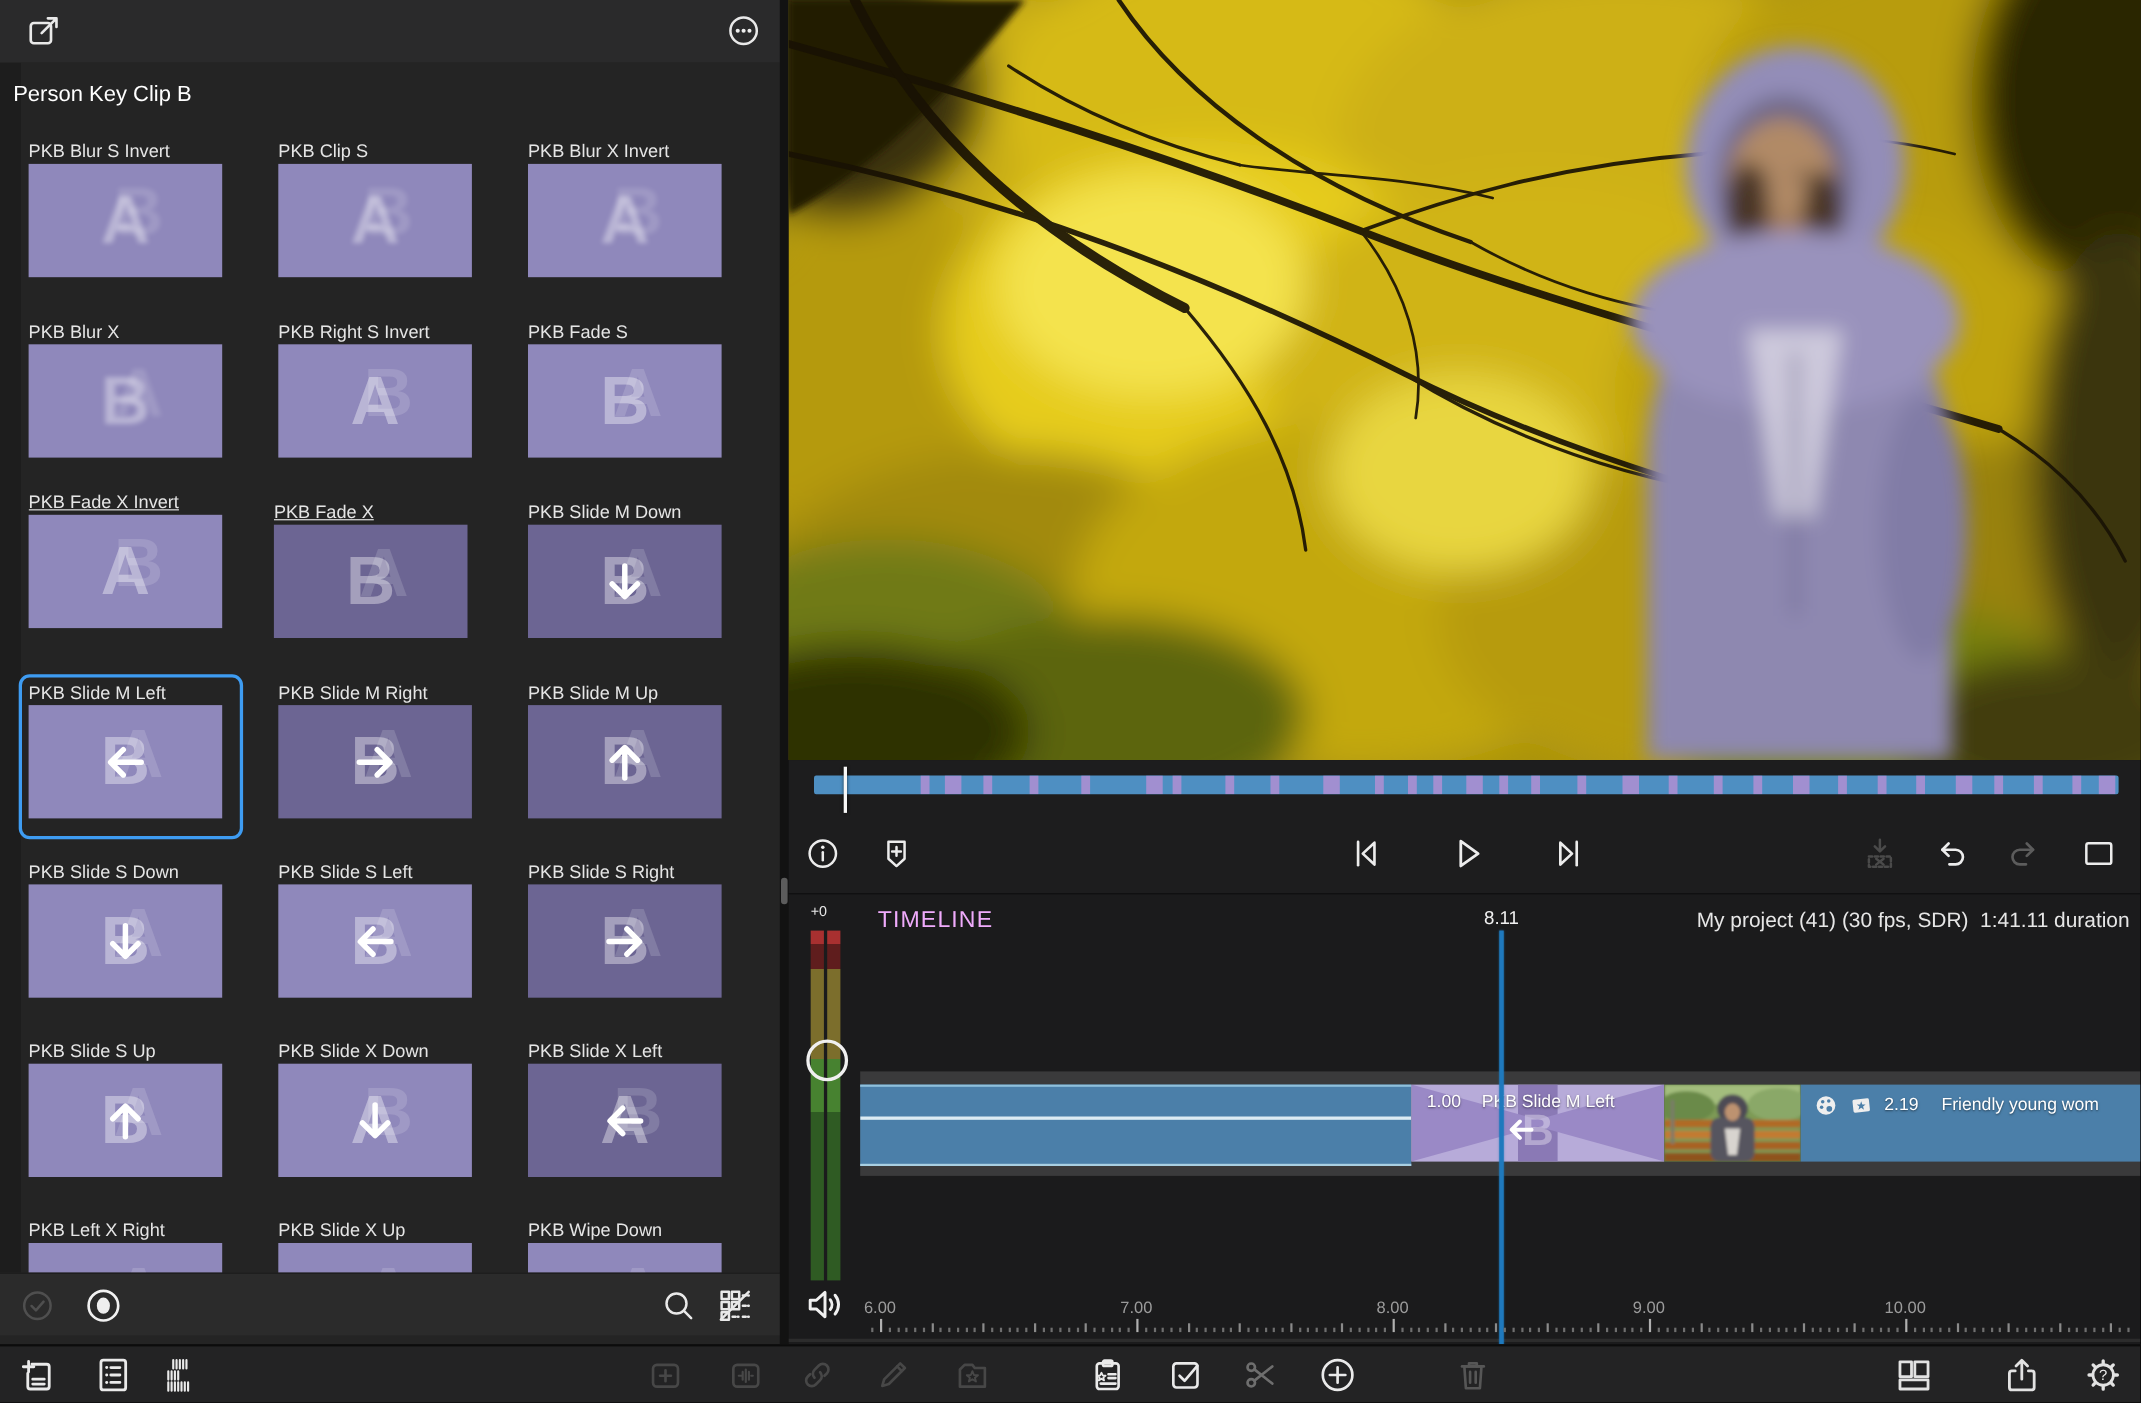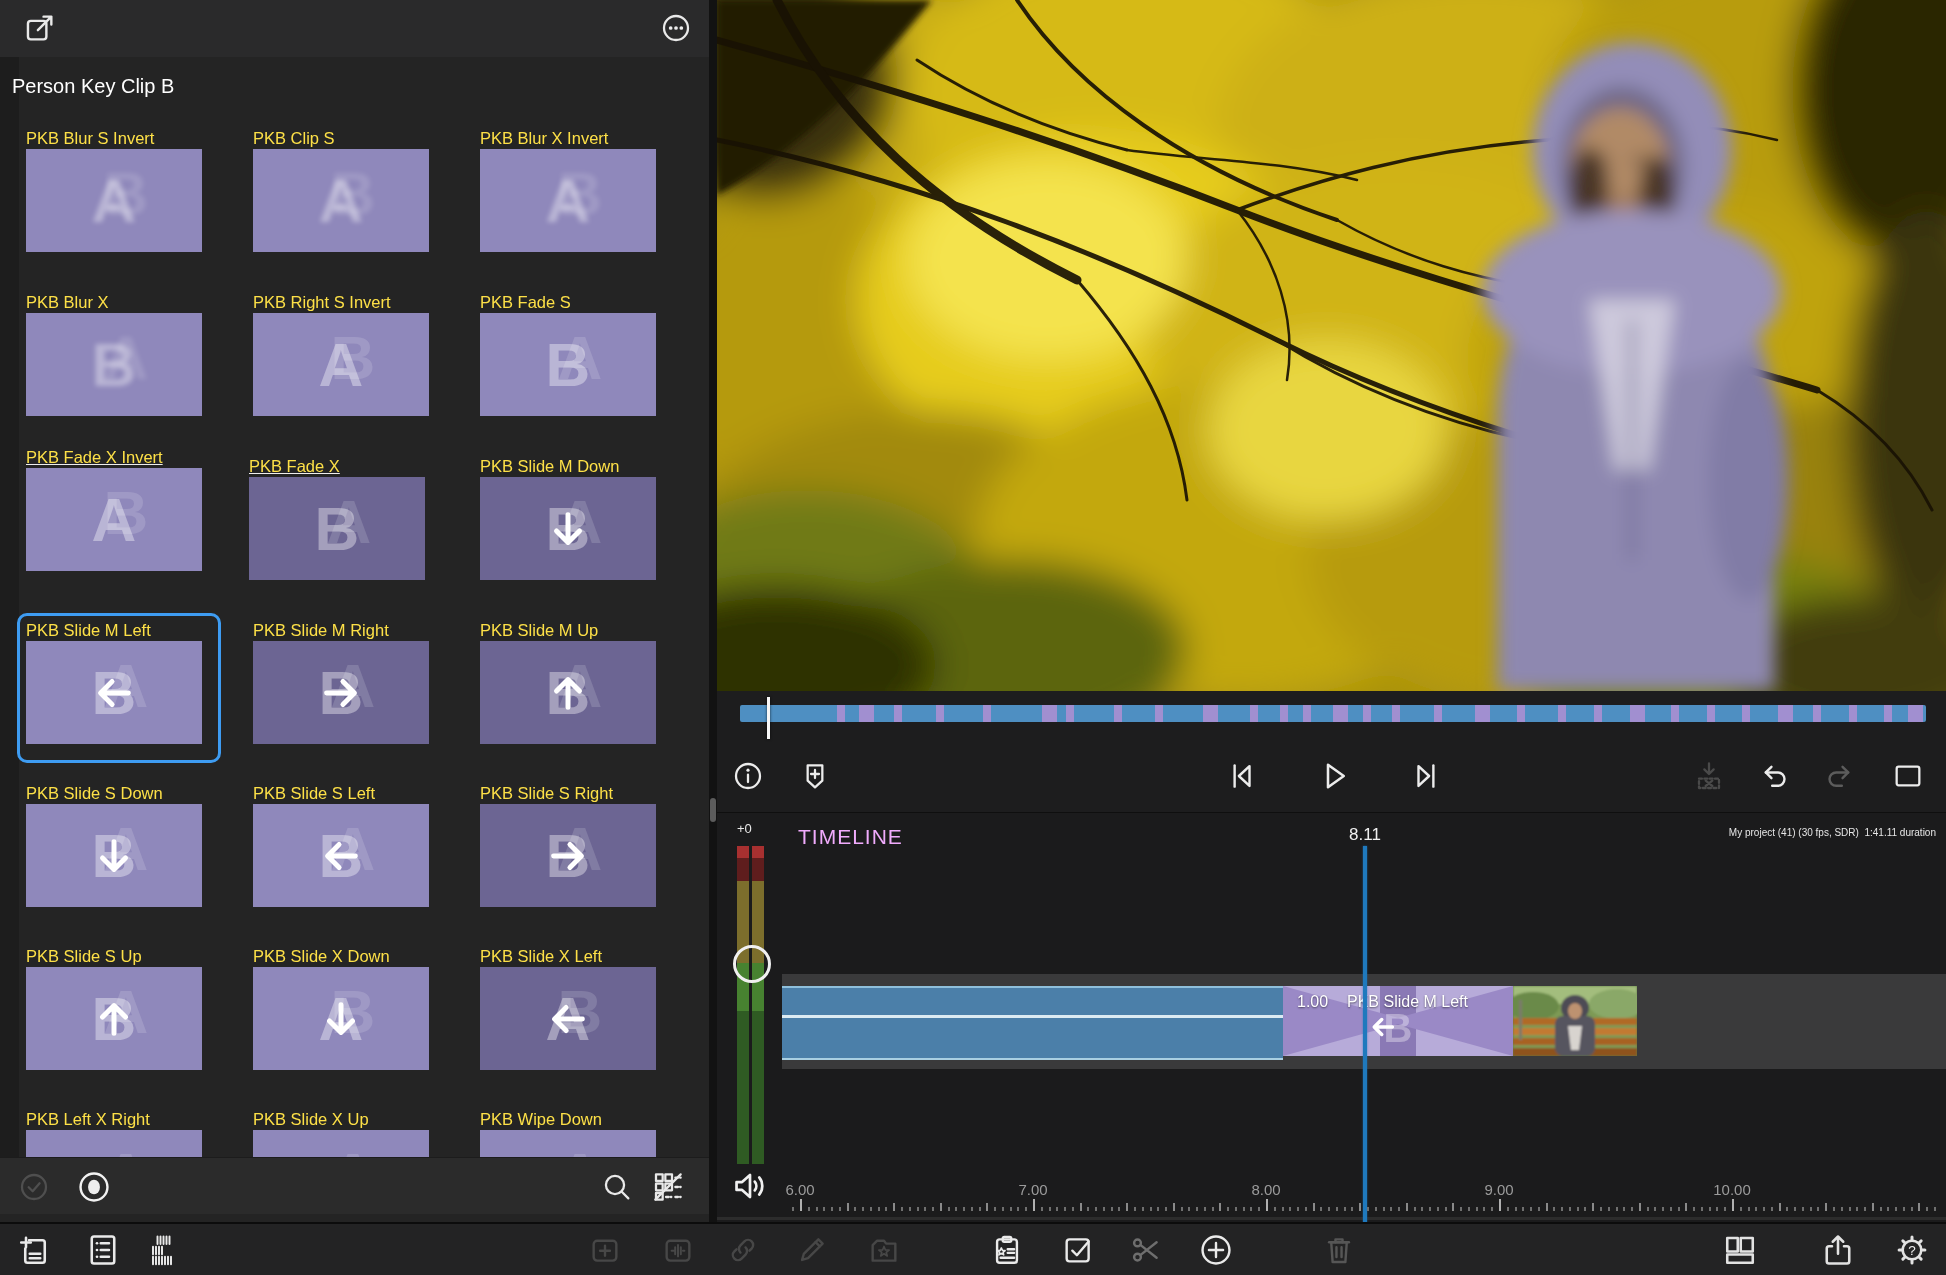--- a/index.html
+++ b/index.html
@@ -7,21 +7,21 @@
        font-family:"Liberation Sans","DejaVu Sans",sans-serif;color:#eee;-webkit-user-select:none;user-select:none;}
   .pre{white-space:pre;}
   
   .panel{position:absolute;left:0;top:0;width:709px;height:1275px;background:#242424;}
   .panel-header{position:absolute;left:0;top:0;width:709px;height:57px;background:#2a2a2b;}
   .panel-title{position:absolute;left:0;top:15px;width:709px;text-align:center;font-size:21px;color:#f2f2f2;}
   .panel-body{position:absolute;left:0;top:57px;width:709px;height:1100px;background:#242424;overflow:hidden;}
   .gutter{position:absolute;left:0;top:0;width:19px;height:1100px;background:#1d1d1d;}
   .category{position:absolute;left:12px;top:18px;font-size:20px;color:#fff;}
   .tile-cell{position:absolute;width:204px;}
-  .tile-label{font-size:16.5px;color:#fde047;height:21px;line-height:21px;white-space:nowrap;overflow:hidden;}
+  .tile-label{font-size:16.5px;color:#e5e5e5;height:21px;line-height:21px;white-space:nowrap;overflow:hidden;}
   .tile{position:relative;width:176px;height:103px;overflow:hidden;}
   .tile.light{background:#8f88bb;}
   .tile.dark{background:#6c6593;}
   .tile .letter{position:absolute;left:0;top:0;width:176px;height:103px;display:flex;align-items:center;justify-content:center;
      font-size:62px;font-weight:bold;color:rgba(255,255,255,0.38);}
   .tile .ghost{position:absolute;left:12px;top:-7px;width:176px;height:103px;display:flex;align-items:center;justify-content:center;
      font-size:62px;font-weight:bold;color:rgba(255,255,255,0.15);}
   .tile .blurred{filter:blur(2.5px);}
   .tile .arrow{position:absolute;left:0;top:0;width:176px;height:103px;display:flex;align-items:center;justify-content:center;}
   .sel-ring{position:absolute;border:3px solid #3e9cf2;border-radius:10px;pointer-events:none;}
@@ -33,21 +33,21 @@
   
   .controls{position:absolute;left:717px;top:691px;width:1229px;height:121px;background:#1d1d1e;}
   .scrubbar{position:absolute;left:23px;top:14px;width:1186px;height:17px;background:#4e8fc2;border-radius:2px;overflow:hidden;}
   .scrubseg{position:absolute;top:0;height:17px;background:#a18fd0;}
   .scrub-playhead{position:absolute;left:50px;top:6px;width:3px;height:42px;background:#f7f7f7;box-shadow:0 0 3px rgba(0,0,0,.7);}
   
   .timeline{position:absolute;left:717px;top:812px;width:1229px;height:410px;background:#1b1b1c;border-top:1px solid #0f0f0f;}
   .tl-gain{position:absolute;left:20px;top:8px;font-size:13px;color:#e8e8e8;}
   .tl-title{position:absolute;left:81px;top:12px;font-size:21px;color:#f0abfc;letter-spacing:1px;}
   .tl-time{position:absolute;left:598px;top:12px;width:100px;text-align:center;font-size:17px;color:#f0f0f0;}
-  .tl-proj{position:absolute;right:10px;top:14px;font-size:10px;color:#e6e6e6;}
+  .tl-proj{position:absolute;right:10px;top:14px;font-size:19px;color:#e6e6e6;}
   .meter{position:absolute;top:33px;width:12px;height:318px;
      background:linear-gradient(to bottom,#a83030 0%,#a83030 3.8%,#5f1d1d 3.8%,#5f1d1d 11%,#7c6e2c 11%,#7c6e2c 36.8%,#478230 36.8%,#478230 51.9%,#2f5b23 51.9%,#2f5b23 100%);}
   .meter-knob{position:absolute;left:16px;top:132px;width:32px;height:32px;border:3px solid #f0f0f0;border-radius:50%;background:transparent;}
   .trackband{position:absolute;left:65px;top:161px;width:1164px;height:95px;background:#3a3a3b;}
   .clip{position:absolute;top:12px;height:70px;overflow:hidden;}
   .clip.bluec{background:#4b7fa9;border-top:2px solid #8fc0dc;border-bottom:2px solid #a8cfe2;}
   .clip-midline{position:absolute;left:0;top:27px;width:100%;height:3px;background:#dcebf3;}
   .transition-clip{background:#b7abd9;}
   .tri{position:absolute;left:0;top:0;width:100%;height:100%;background:#9a89c6;}
   .tri.l{clip-path:polygon(0% 0%,55% 50%,0% 100%);}
@@ -525,20 +525,39 @@
             <rect x="0" y="52" width="124" height="7" fill="#a86224"></rect>
             <rect x="0" y="62" width="124" height="8" fill="#8f521e"></rect>
             <rect x="6" y="14" width="3" height="40" fill="#7a7a6a"></rect>
             <ellipse cx="62" cy="22" rx="14" ry="13" fill="#4e4c55"></ellipse>
             <rect x="42" y="30" width="40" height="40" rx="8" fill="#57555f"></rect>
             <ellipse cx="62" cy="25" rx="7" ry="8" fill="#bd9270"></ellipse>
             <polygon points="55,40 69,40 66,64 58,64" fill="#d8d4cf"></polygon>
           </g>
         </svg>
       </div>
+      <div class="clip bluec" style="left:855px;width:309px;border-top:none;border-bottom:none">
+        <div class="ibtn" style="left:10px;top:6px;width:26px;height:26px">
+            <svg width="24" height="24" viewBox="0 0 24 24" fill="none" stroke="#ffffff" stroke-width="1.5" stroke-linecap="round" stroke-linejoin="round">
+              <circle cx="12" cy="12" r="8.5" fill="currentColor" stroke="none"></circle>
+              <circle cx="9" cy="8.5" r="1.6" fill="#4b7fa9" stroke="none"></circle>
+              <circle cx="14.5" cy="8" r="1.6" fill="#4b7fa9" stroke="none"></circle>
+              <circle cx="8" cy="13.5" r="1.6" fill="#4b7fa9" stroke="none"></circle>
+              <circle cx="15" cy="15" r="2.6" fill="#4b7fa9" stroke="none"></circle>
+            </svg>
+          </div>
+          <div class="ibtn" style="left:42px;top:6px;width:26px;height:26px">
+            <svg width="24" height="24" viewBox="0 0 24 24" fill="none" stroke="#ffffff" stroke-width="1.5" stroke-linecap="round" stroke-linejoin="round">
+              <rect x="4.5" y="6" width="15" height="12" rx="1.5" fill="currentColor" stroke="none" transform="rotate(-6 12 12)"></rect>
+              <path d="M12 8.2 L13 11 L16 11.1 L13.7 12.9 L14.5 15.8 L12 14 L9.5 15.8 L10.3 12.9 L8 11.1 L11 11 Z" fill="#4b7fa9" stroke="none"></path>
+            </svg>
+          </div>
+        <div class="cliptext" style="left:76px;top:10px">2.19</div>
+        <div class="cliptext" style="left:128px;top:10px">Friendly young wom</div>
+      </div>
     </div>
 
     <span id="ruler"></span>
     <div class="hscroll"></div>
     <div class="tl-playhead"></div>
   <div class="ibtn" style="left: 9px; top: 349px; width: 48px; height: 48px;">
         <svg width="38" height="38" viewBox="0 0 24 24" fill="none" stroke="#f0f0f0" stroke-width="1.7" stroke-linecap="round" stroke-linejoin="round">
           <path d="M3.5 9.5 H7 L12 5 V19 L7 14.5 H3.5 Z"></path>
           <path d="M15 9.2 a4.4 4.4 0 0 1 0 5.6 M17.8 6.6 a8.4 8.4 0 0 1 0 10.8"></path>
         </svg>

